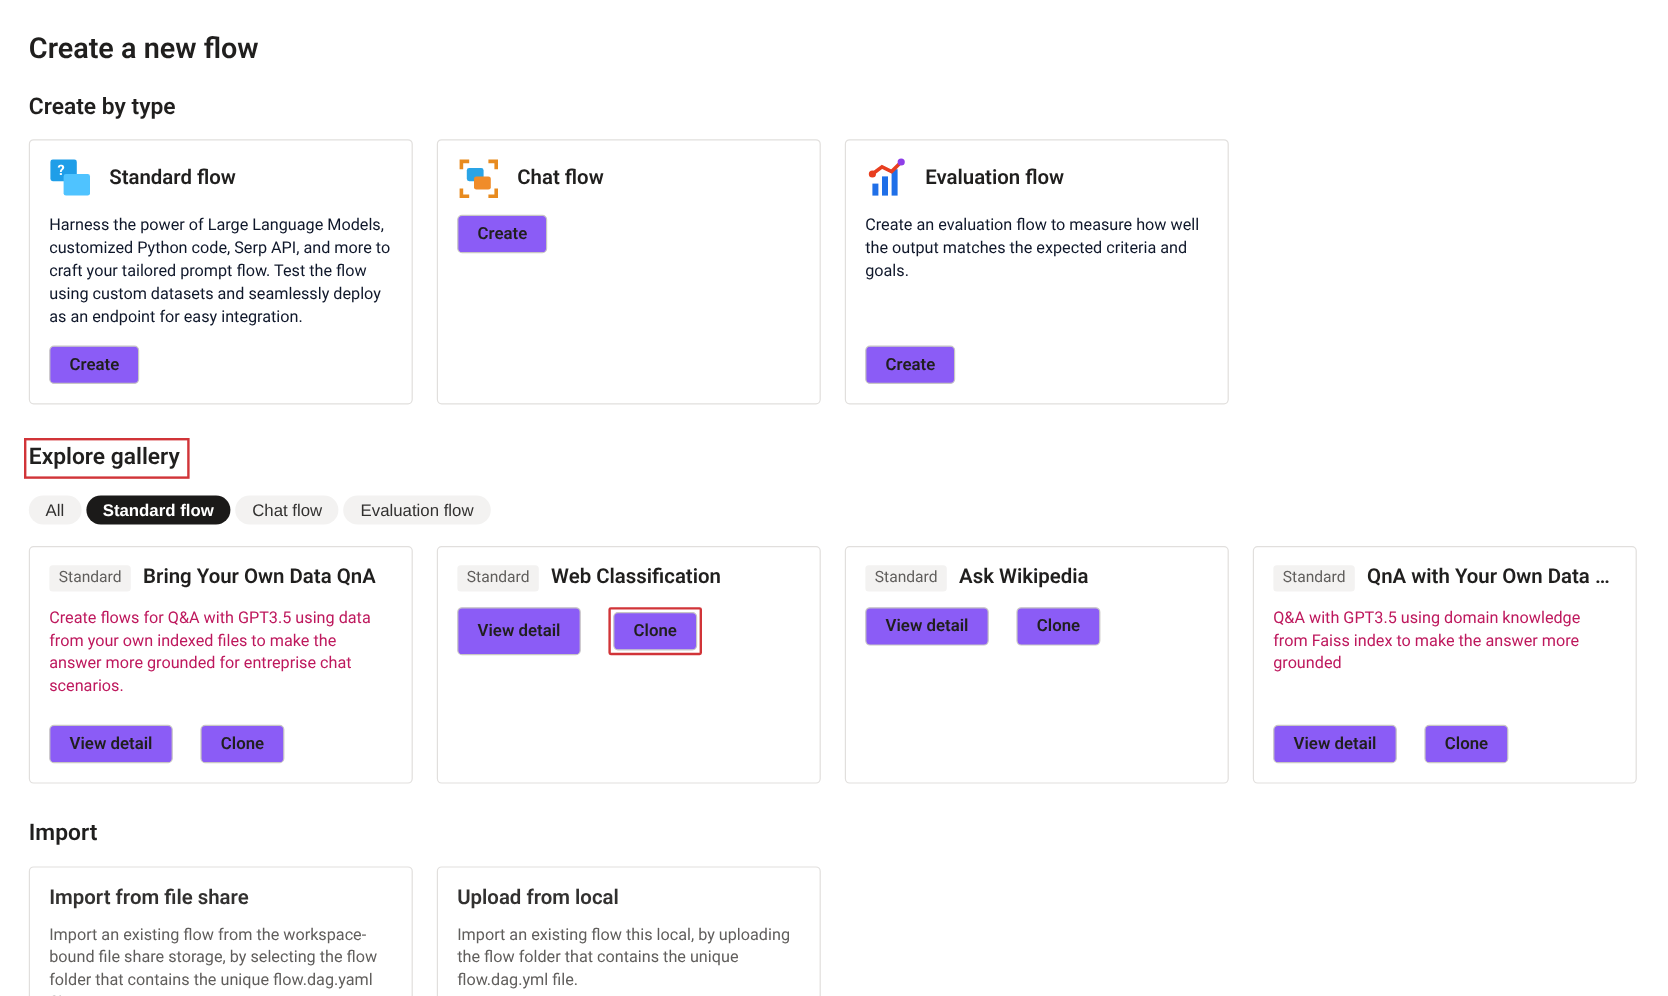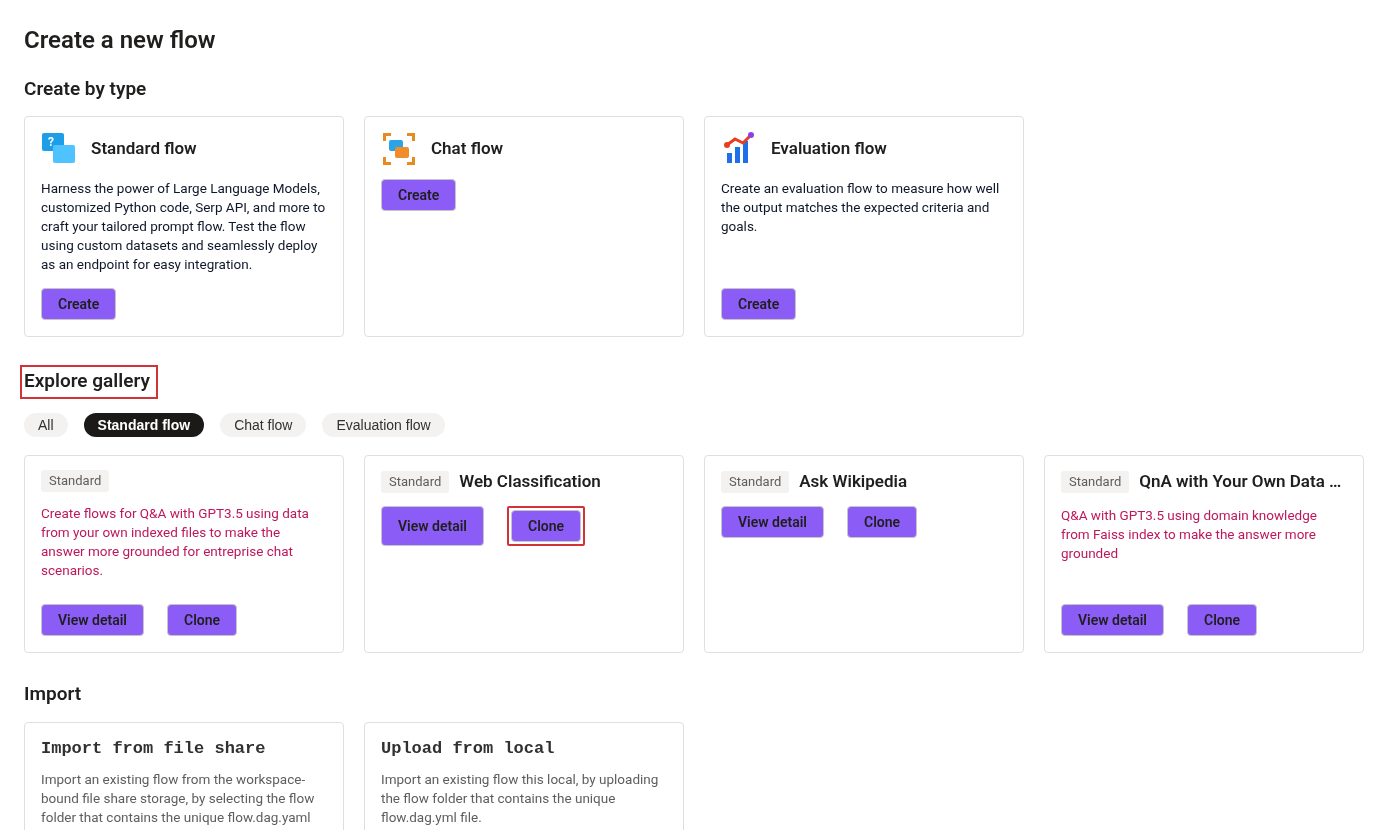--- a/index.html
+++ b/index.html
@@ -70,21 +70,21 @@
     border: 1px solid #c8c6c4;
     border-radius: 4px;
     padding: 7px 16px;
     cursor: pointer;
     color: #201f1e;
   }
   .btn-row { display: flex; gap: 23px; }
   
   .icon-box { width: 36px; height: 36px; flex: 0 0 36px; position: relative; }
   
-  .pill-row { display: flex; gap: 16px; margin-bottom: 18px; }
+  .pill-row { display: flex; gap: 4px; margin-bottom: 18px; }
   .pill {
     font-size: 14px;
     background: #f3f2f1;
     color: #323130;
     border: none;
     border-radius: 14px;
     padding: 4px 14px;
     cursor: pointer;
   }
   .pill.active { background: #1b1a19; color: #fff; font-weight:600;}
@@ -137,21 +137,21 @@
   }
   
   .import-row { display: flex; gap: 20px; }
   .import-card {
     border: 1px solid #e1dfdd;
     border-radius: 4px;
     padding: 14px 16px 16px 16px;
     width: 320px;
     background: #fff;
   }
-  .import-title { font-size: 17px; font-weight: 600; margin-bottom: 10px; font-family: Liberation Mono, monospace; }
+  .import-title { font-size: 17px; font-weight: 600; margin-bottom: 10px; }
   .import-desc { font-size: 13.5px; color: #605e5c; margin-bottom: 14px; }
 </style>
 </head>
 <body>
 
 <h1 class="page-title">Create a new flow</h1>
 
 <h2 class="section-heading">Create by type</h2>
 <div class="row">
 
@@ -215,20 +215,21 @@
   <button class="pill active">Standard flow</button>
   <button class="pill">Chat flow</button>
   <button class="pill">Evaluation flow</button>
 </div>
 
 <div class="gallery-row">
 
   <div class="gallery-card">
     <div class="gallery-header">
       <span class="tag">Standard</span>
+      <span class="gallery-title">Bring Your Own Data QnA</span>
     </div>
     <div class="gallery-desc">Create flows for Q&amp;A with GPT3.5 using data from your own indexed files to make the answer more grounded for entreprise chat scenarios.</div>
     <div class="btn-row">
       <button class="btn">View detail</button>
       <button class="btn">Clone</button>
     </div>
   </div>
 
   <div class="gallery-card">
     <div class="gallery-header">

